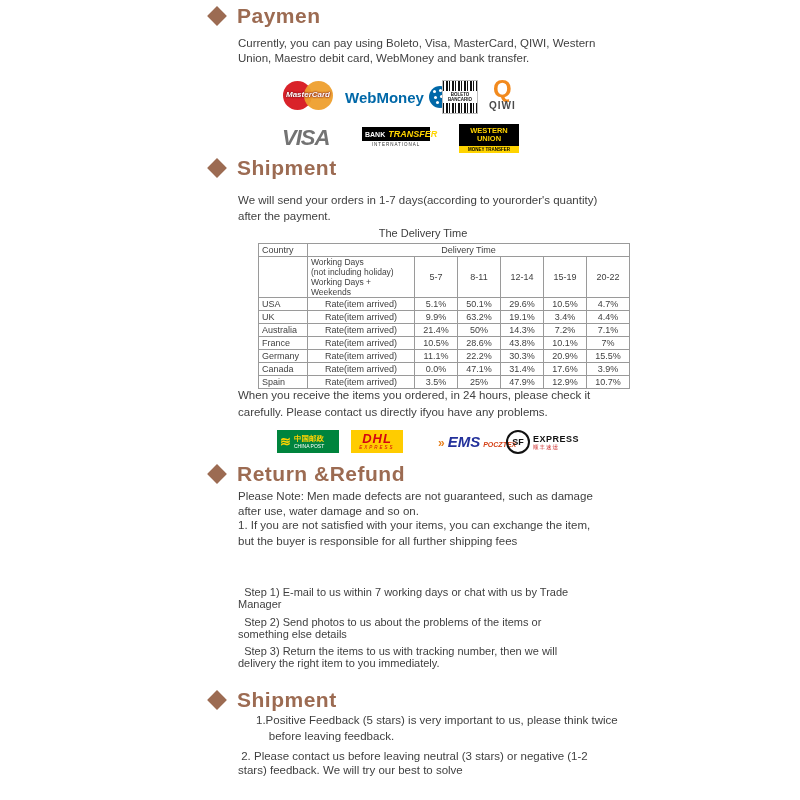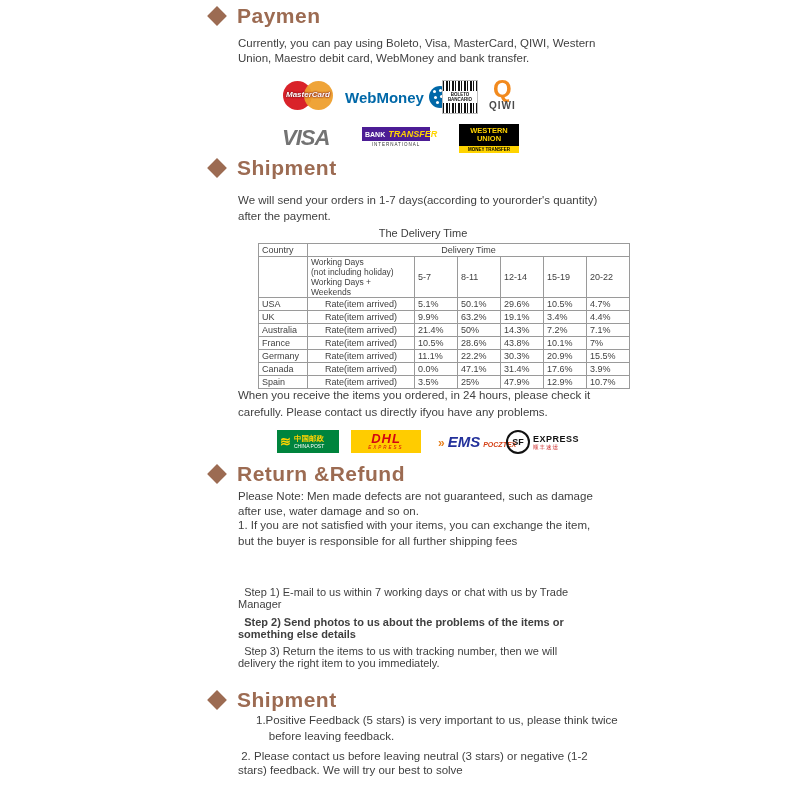--- a/index.html
+++ b/index.html
@@ -25,44 +25,44 @@
   .wm-globe{width:22px;height:22px;border-radius:50%;background:#0068a8;position:relative;overflow:hidden;}
   .wm-globe i{position:absolute;background:#fff;border-radius:50%;width:3px;height:3px;}
   .boleto{width:34px;height:32px;border:1px solid #bbb;background:#fff;display:flex;flex-direction:column;align-items:stretch;}
   .bars{flex:1;background:repeating-linear-gradient(90deg,#111 0 1px,#fff 1px 3px,#111 3px 5px,#fff 5px 6px);}
   .boleto-label{font-size:4.5px;font-weight:bold;text-align:center;color:#111;line-height:5px;padding:1px 0;}
   .qiwi{display:flex;flex-direction:column;align-items:center;}
   .qiwi-q{font-size:24px;line-height:22px;font-weight:bold;color:#f28a1e;}
   .qiwi-text{font-size:10px;font-weight:bold;color:#4a4a4a;letter-spacing:1px;}
   .visa{font-size:22px;font-weight:900;font-style:italic;color:#737373;letter-spacing:-1px;}
   .bt{width:68px;}
-  .bt-box{background:#4c1d95;padding:2px 3px;display:flex;align-items:center;gap:3px;}
+  .bt-box{background:#000000;padding:2px 3px;display:flex;align-items:center;gap:3px;}
   .bt-bank{font-size:7px;font-weight:bold;color:#fff;}
   .bt-transfer{font-size:9px;font-weight:bold;font-style:italic;color:#ffd400;}
   .bt-sub{font-size:4.5px;color:#333;text-align:center;letter-spacing:1px;margin-top:1px;}
   .wu{width:60px;}
   .wu-box{background:#000;color:#ffd400;text-align:center;font-weight:bold;
           font-size:7.5px;line-height:8px;padding:3px 2px;}
   .wu-strip{background:#ffd400;color:#000;font-size:4.5px;font-weight:bold;text-align:center;padding:1px 0;}
 
   
   table.delivery{border-collapse:collapse;font-size:9px;color:#3f3f3f;}
   table.delivery td{border:1px solid #9a9a9a;padding:0 3px;height:12px;}
   td.c-country{width:42px;text-align:left;}
   td.c-rate{width:100px;text-align:center;}
-  td.c-day{width:36px;text-align:left;border-radius:11px;}
+  td.c-day{width:36px;text-align:center;border-radius:11px;}
   td.h-delivery{text-align:center;height:15px;}
   td.h-working{white-space:pre-line;font-size:8.5px;line-height:10px;height:34px;text-align:left;}
 
   
   .cp{width:62px;height:23px;background:#00843d;display:flex;align-items:center;gap:3px;padding:0 3px;box-sizing:border-box;}
   .cp-em{color:#ffd400;font-size:13px;line-height:13px;font-weight:bold;}
   .cp-cn{color:#ffd400;font-size:7.5px;line-height:8px;font-weight:bold;white-space:nowrap;}
   .cp-en{color:#fff;font-size:5px;line-height:6px;white-space:nowrap;}
-  .dhl{width:70px;height:23px;background:#ffcc00;display:flex;flex-direction:column;align-items:center;justify-content:center;}
+  .dhl{width:52px;height:23px;background:#ffcc00;display:flex;flex-direction:column;align-items:center;justify-content:center;}
   .dhl-main{color:#d40511;font-weight:900;font-style:italic;font-size:13px;line-height:12px;letter-spacing:1px;}
   .dhl-sub{color:#d40511;font-size:4.5px;font-style:italic;letter-spacing:2px;}
   .ems{display:flex;align-items:baseline;gap:3px;}
   .ems-chev{color:#e8821e;font-weight:900;font-size:12px;}
   .ems-main{color:#23319b;font-weight:900;font-style:italic;font-size:15px;}
   .ems-sub{color:#d43f14;font-weight:bold;font-style:italic;font-size:7px;}
   .sf{display:flex;align-items:center;gap:3px;}
   .sf-circle{width:20px;height:20px;border:2px solid #111;border-radius:50%;display:flex;align-items:center;justify-content:center;
              font-weight:900;font-size:9px;color:#111;}
   .sf-right{display:flex;flex-direction:column;}
@@ -248,21 +248,21 @@
   <div class="abs sec-header" style="left:210px;top:462px;">
     <span class="diamond"></span>
     <span class="sec-title">Return &amp;Refund</span>
   </div>
   <div class="abs para" style="left:238px;top:489px;">Please Note: Men made defects are not guaranteed, such as damage
 after use, water damage and so on.</div>
   <div class="abs para" style="left:238px;top:517px;line-height:16px;">1. If you are not satisfied with your items, you can exchange the item,
 but the buyer is responsible for all further shipping fees</div>
   <div class="abs para" style="left:238px;top:586px;line-height:12px;font-size:11px;">  Step 1) E-mail to us within 7 working days or chat with us by Trade
 Manager</div>
-  <div class="abs para" style="left:238px;top:616px;line-height:12px;font-size:11px;font-weight:bold;">  Step 2) Send photos to us about the problems of the items or
+  <div class="abs para" style="left:238px;top:616px;line-height:12px;font-size:11px;">  Step 2) Send photos to us about the problems of the items or
 something else details</div>
   <div class="abs para" style="left:238px;top:645px;line-height:12px;font-size:11px;">  Step 3) Return the items to us with tracking number, then we will
 delivery the right item to you immediately.</div>
 
   <div class="abs sec-header" style="left:210px;top:688px;">
     <span class="diamond"></span>
     <span class="sec-title">Shipment</span>
   </div>
   <div class="abs para" style="left:256px;top:713px;line-height:15.5px;">1.Positive Feedback (5 stars) is very important to us, please think twice
     before leaving feedback.</div>

